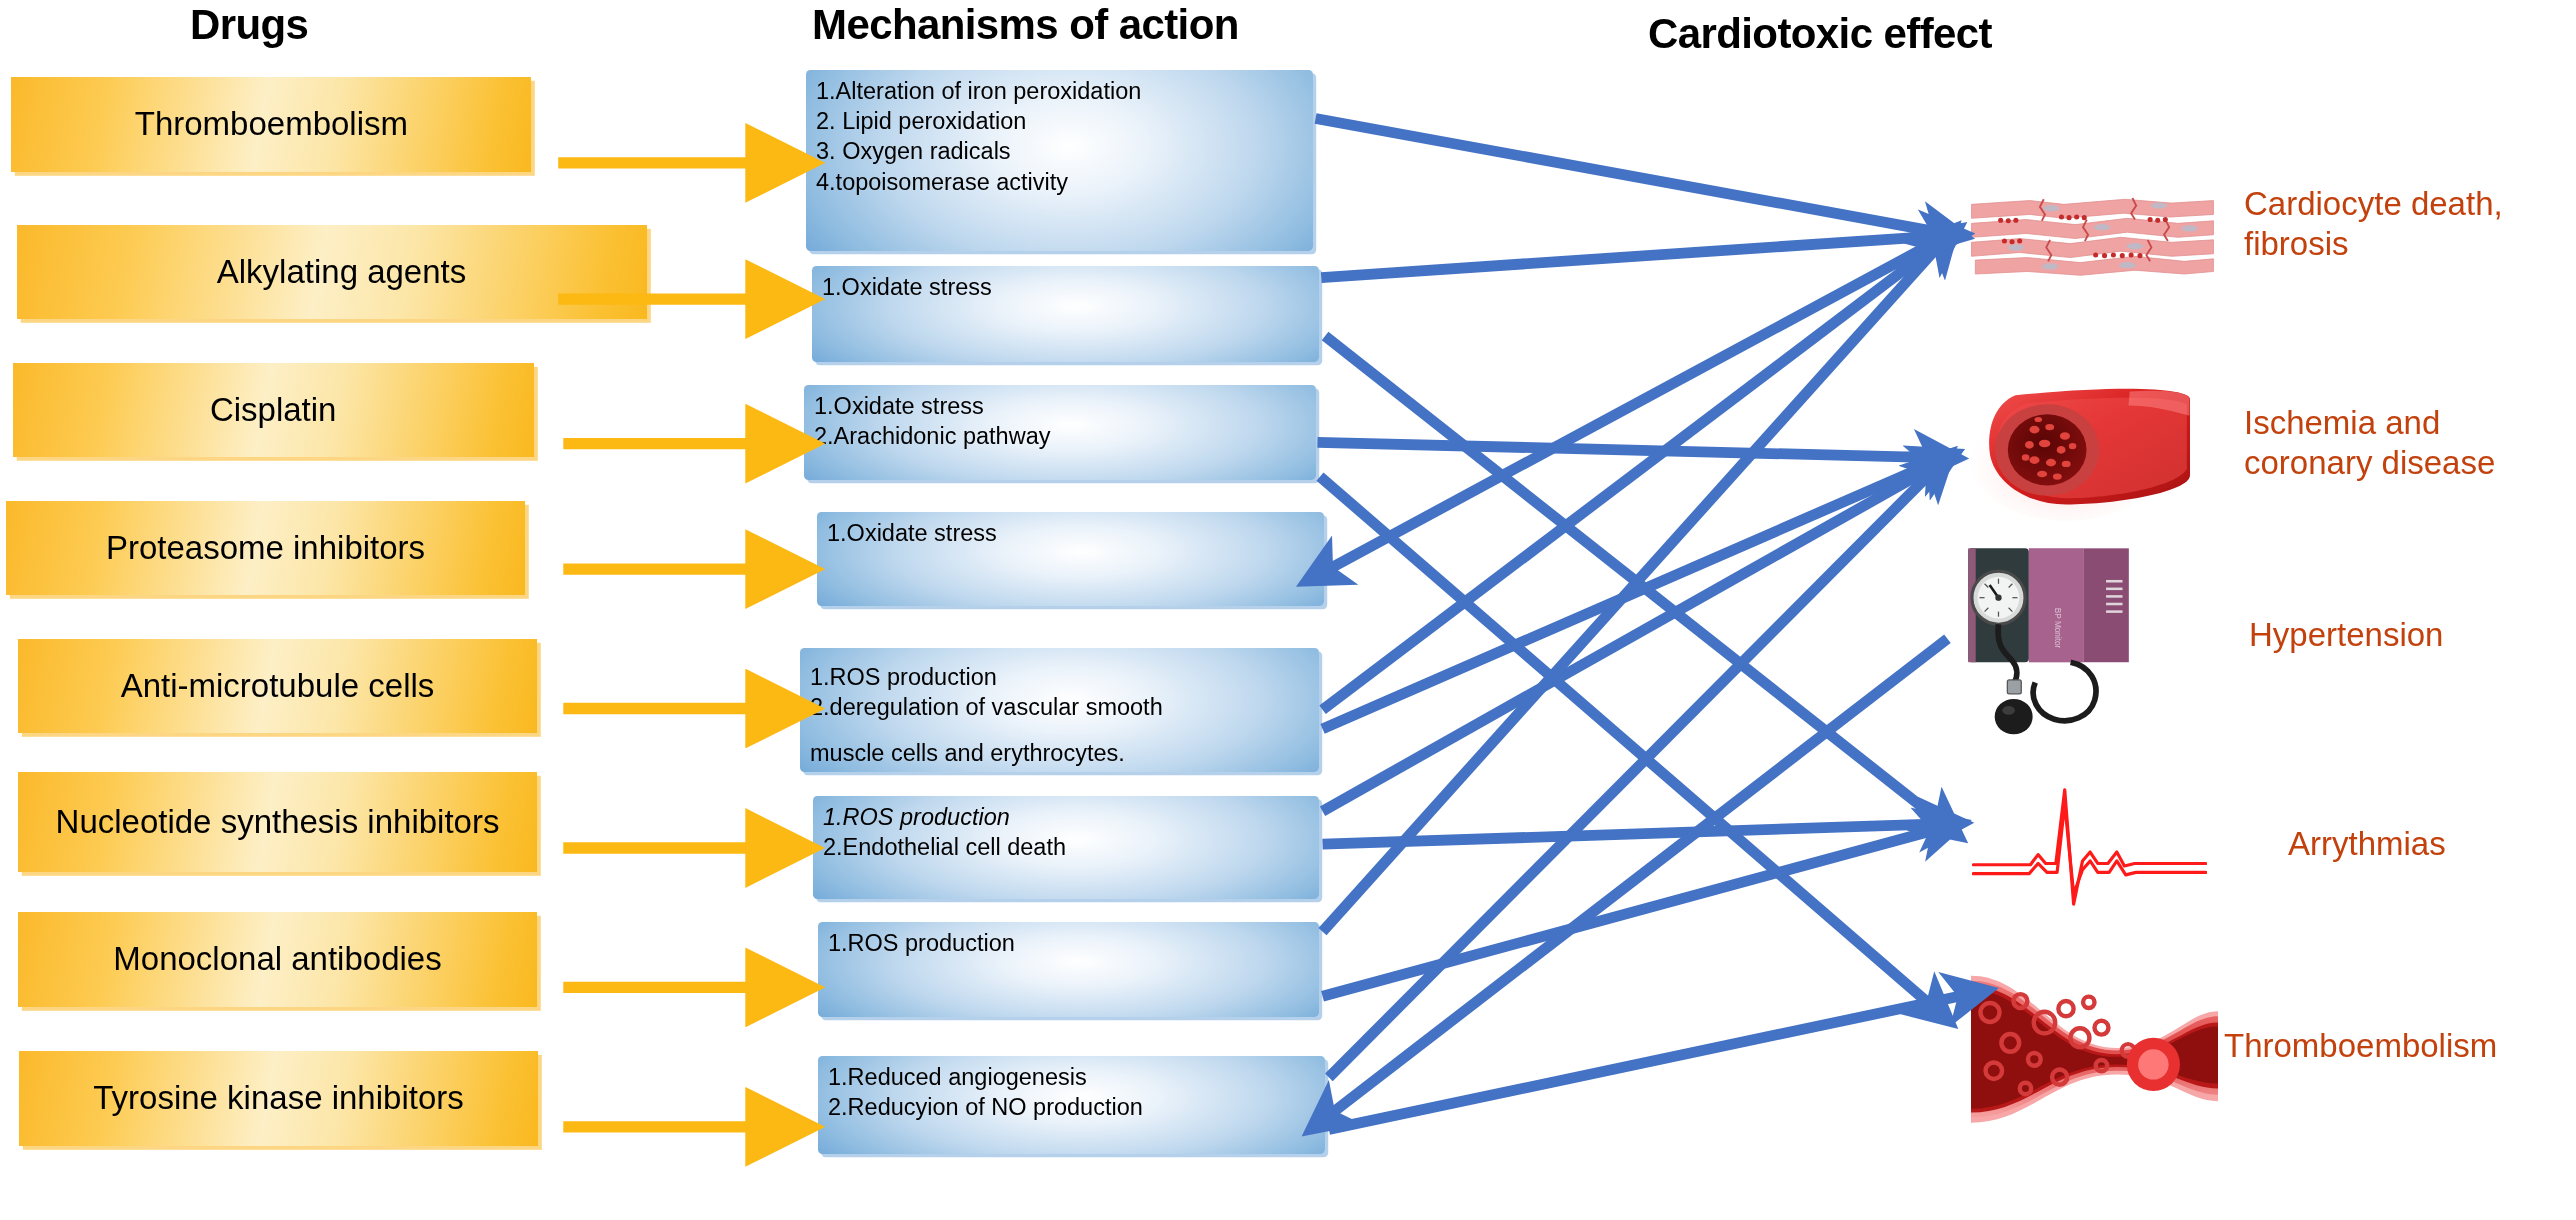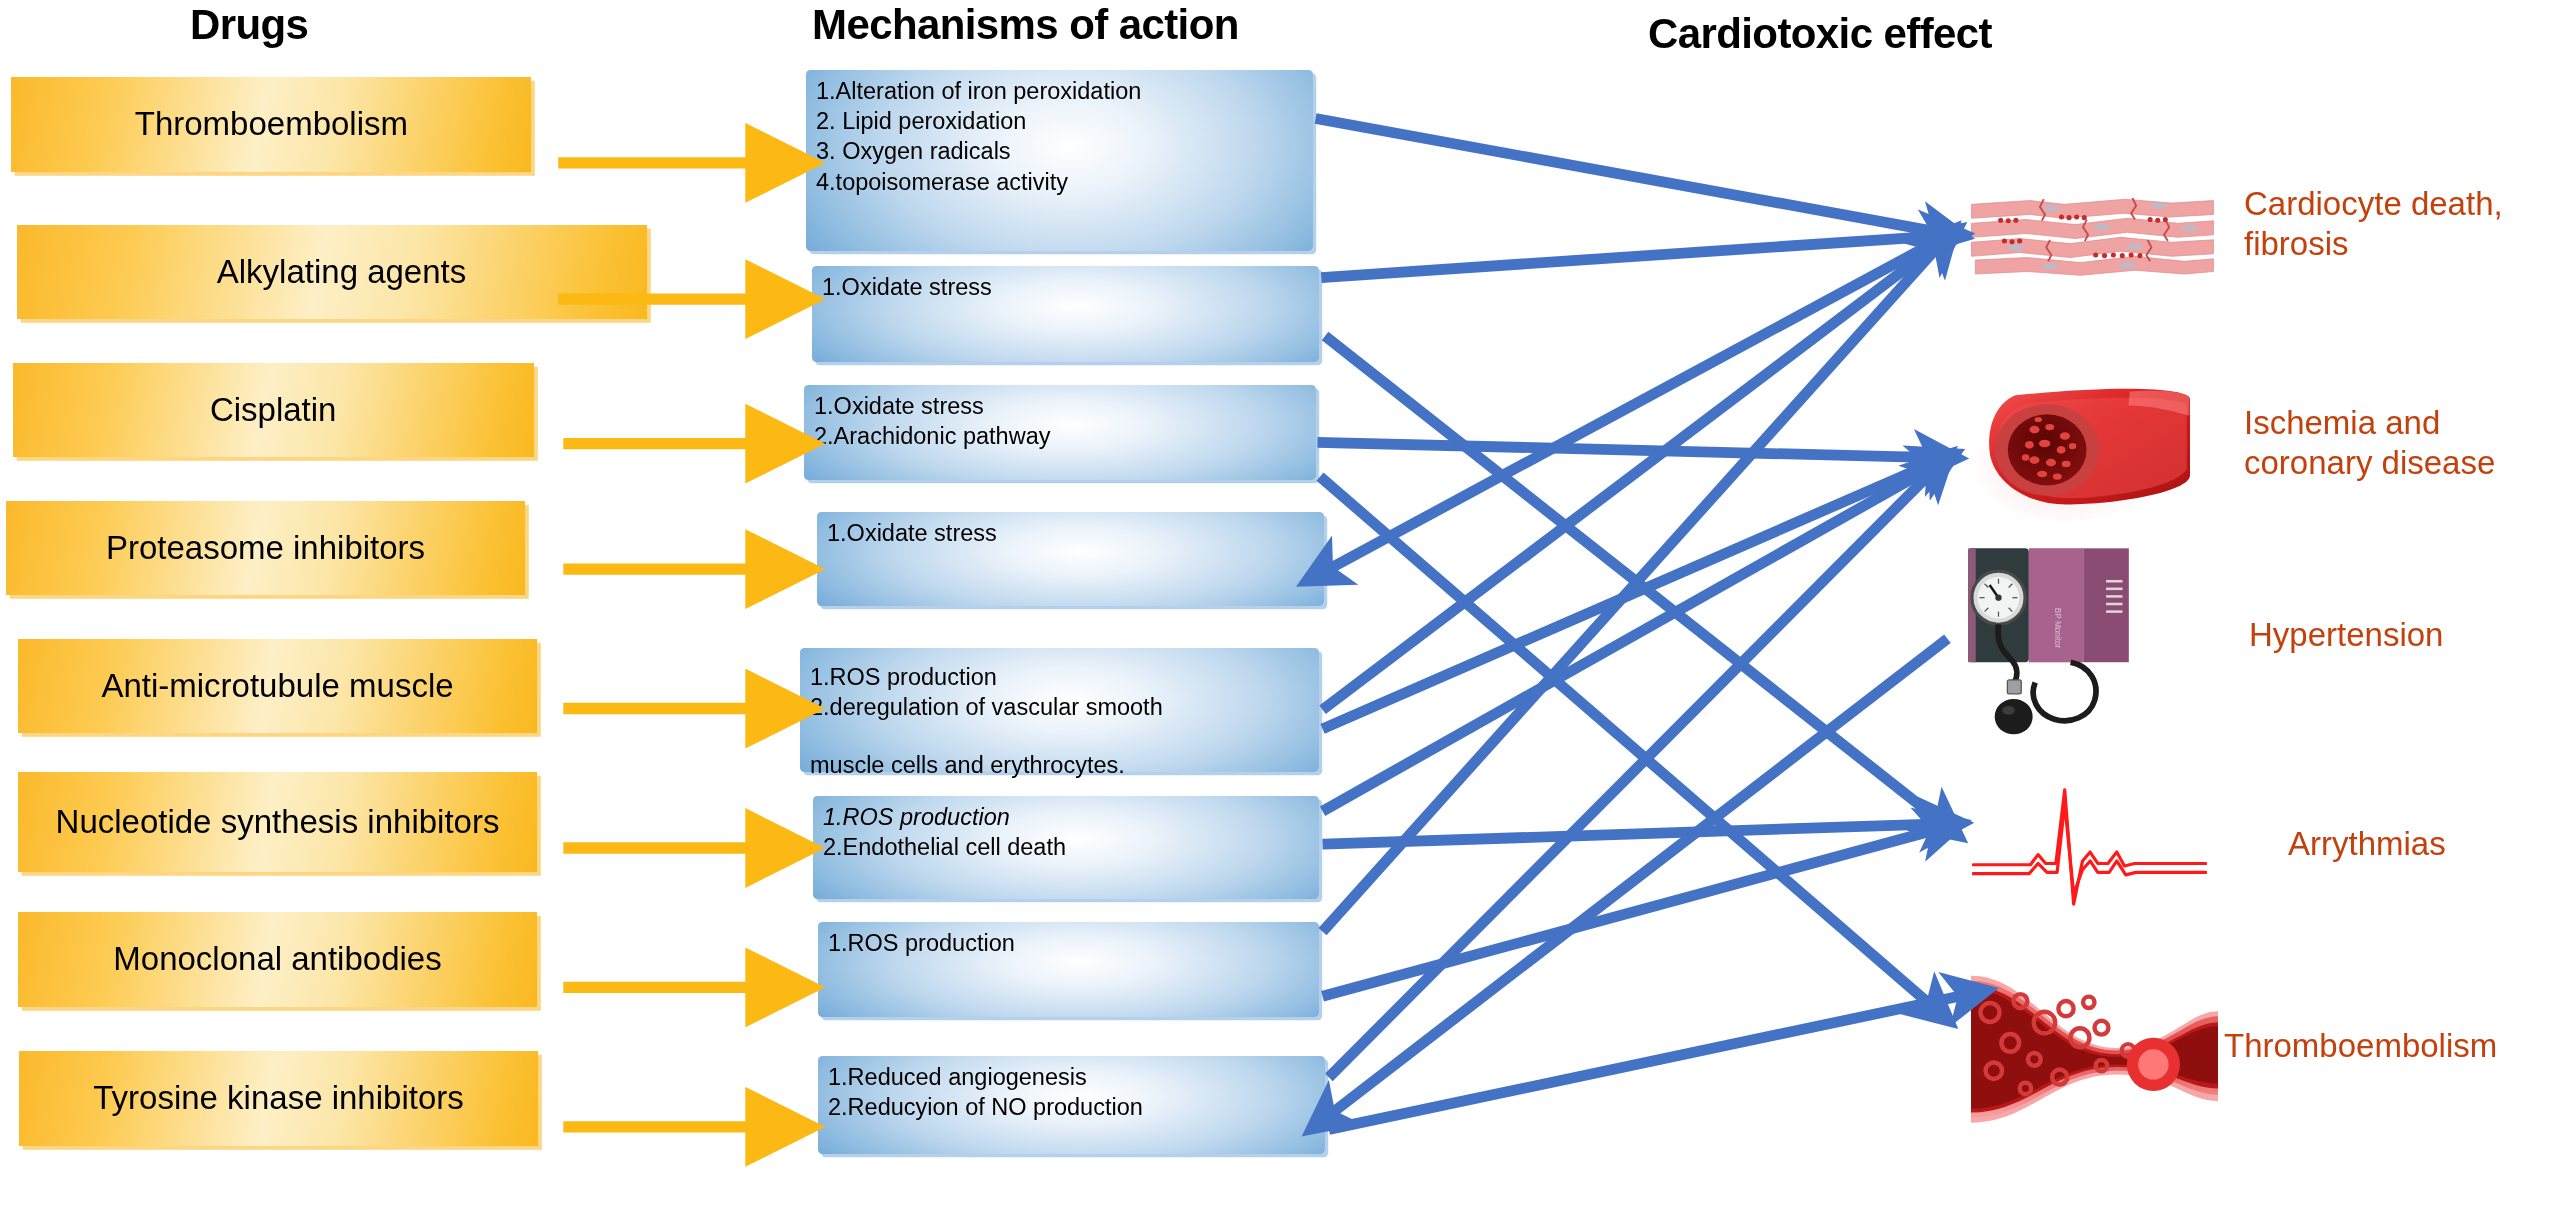--- a/index.html
+++ b/index.html
@@ -33,21 +33,21 @@
     border-radius:4.4px;
     box-shadow:3.2px 3.2px 0 0 rgba(90,150,210,.45);
     color:#000;font-size:23.5px;line-height:1.28;
     font-family:"Liberation Sans", sans-serif;
     padding:6.3px 10px;box-sizing:border-box;
     display:flex;flex-direction:column;justify-content:flex-start;
   }
   .mech-box.top-align{justify-content:flex-start;}
   .mech-line{white-space:nowrap;}
   .mech-line.ital{font-style:italic;}
-  .mech-line.gap{margin-top:28px;}
+  .mech-line.gap{margin-top:16px;}
 
   
   .effect-label{
     position:absolute;color:#c2410c;font-size:33px;line-height:1.2;
     font-family:"Liberation Sans", sans-serif;
   }
 
   
   svg.layer{position:absolute;left:0;top:0;width:2576px;height:1220px;pointer-events:none;}
 
@@ -72,21 +72,21 @@
 
   <div class="drug-box" style="left:12.7px;top:363px;width:521px;height:94px;">
     <span>Cisplatin</span>
     </div>
 
   <div class="drug-box" style="left:6px;top:501px;width:519px;height:94px;">
     <span>Proteasome inhibitors</span>
     </div>
 
   <div class="drug-box" style="left:18px;top:639px;width:519px;height:94px;">
-    <span>Anti-microtubule muscle</span>
+    <span>Anti-microtubule cells</span>
     </div>
 
   <div class="drug-box" style="left:18px;top:772px;width:519px;height:100px;">
     <span>Nucleotide synthesis inhibitors</span>
     </div>
 
   <div class="drug-box" style="left:18px;top:912px;width:519px;height:95px;">
     <span>Monoclonal antibodies</span>
     </div>
 

